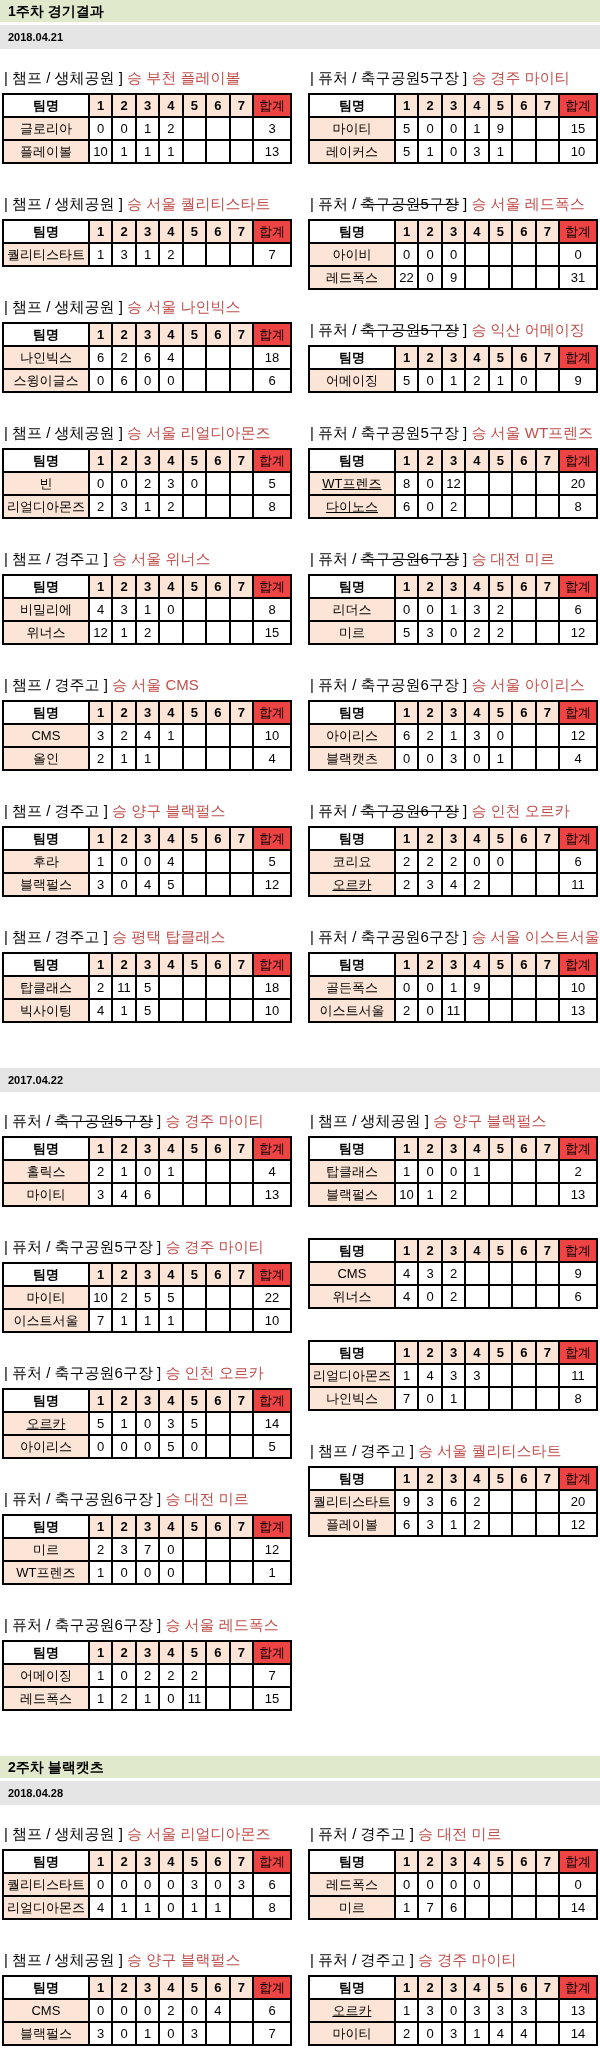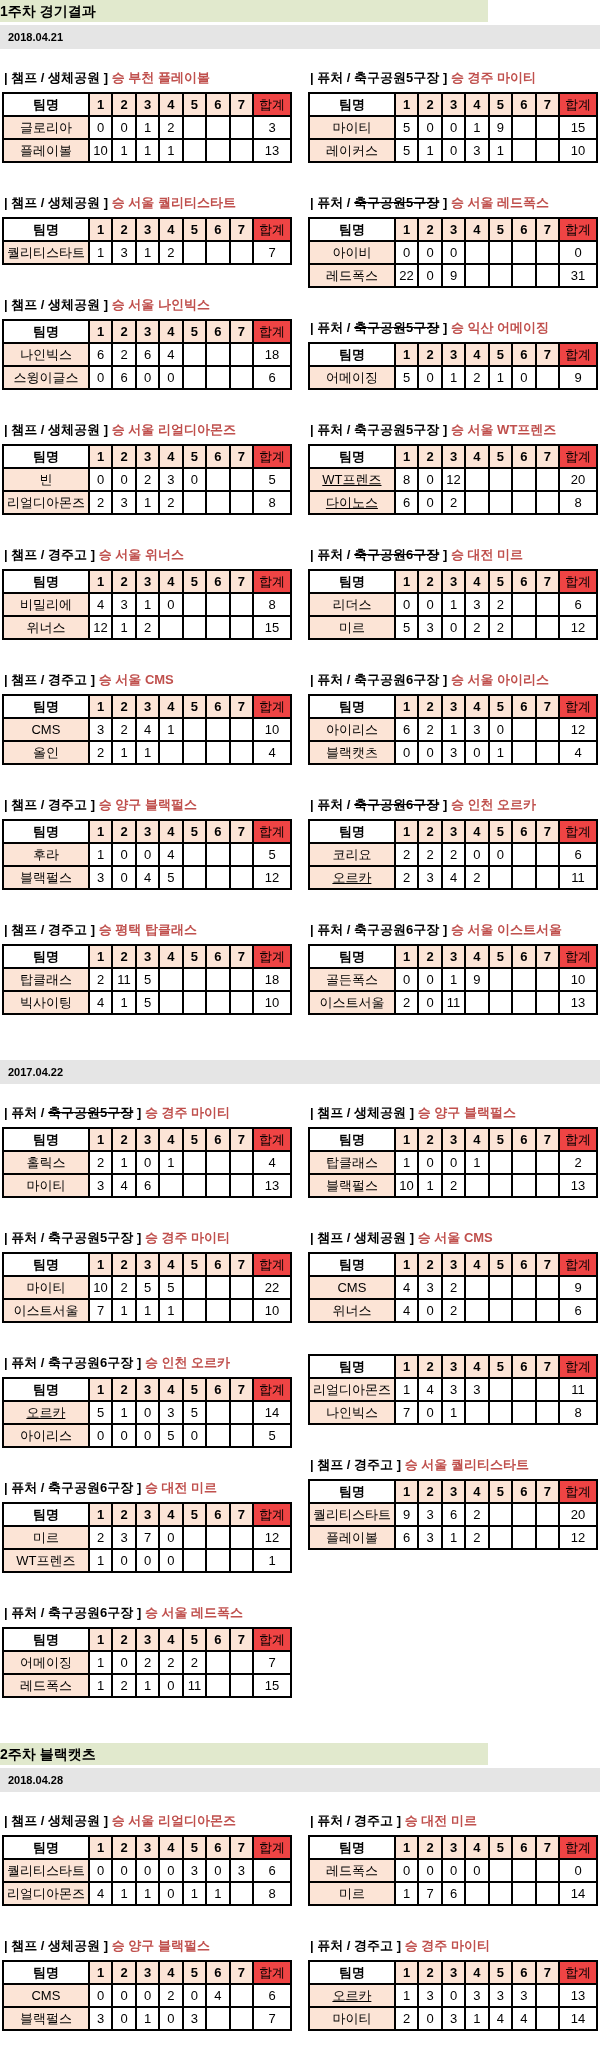--- a/index.html
+++ b/index.html
@@ -4,35 +4,35 @@
 <style>
   * { box-sizing: border-box; }
   html, body { margin: 0; padding: 0; }
   body {
     width: 600px; height: 2056px; overflow: hidden;
     background: #ffffff;
     font-family: "Liberation Sans", "DejaVu Sans", sans-serif;
     color: #000;
   }
   .week-bar {
-    width: 488px; background: #e1e9cd; font-weight: bold;
-    font-size: 14px; line-height: 22px; height: 22px; 
+    width: 600px; background: #e1e9cd; font-weight: bold;
+    font-size: 14px; line-height: 22px; height: 22px; padding-left: 8px;
     margin-bottom: 3px;
   }
   .date-bar {
     width: 600px; background: #e5e5e5; font-weight: bold;
     font-size: 11px; line-height: 24px; height: 24px; padding-left: 8px;
   }
   .section { margin-bottom: 14px; }
   .columns { display: flex; align-items: flex-start; padding-top: 20px; }
   .column { width: 300px; }
   .column.left  { padding-left: 2px;  padding-right: 6px; }
   .column.right { padding-left: 8px;  padding-right: 2px; }
   .match { margin-bottom: 31px; }
-  .caption { font-size: 13px; font-weight: bold; margin: 0 0 5px 2px; white-space: nowrap; }
+  .caption { font-size: 15px; font-weight: normal; margin: 0 0 5px 2px; white-space: nowrap; }
   .caption .win { color: #c0504d; }
   .caption .struck { text-decoration: line-through; }
   table.score {
     border-collapse: collapse; table-layout: fixed; width: 290px;
   }
   table.score th, table.score td {
     border: 2px solid #000; text-align: center; vertical-align: middle;
     font-size: 13px; height: 23px; padding: 0; overflow: hidden;
   }
   th.teamh  { width: 84px; background: #fff; font-weight: bold; }
@@ -979,21 +979,20 @@
                   <td class="score"></td>
                   <td class="score"></td>
                   <td class="score"></td>
                   <td class="total">13</td>
                 </tr>
               </tbody>
     </table>
   </div>
 
   <div class="match">
-    <div class="caption"><span>| 챔프 / </span><span>생체공원</span><span> ] </span><span class="win">승 서울 CMS</span></div>
     <table class="score">
       <thead>
         <tr>
           <th class="teamh">팀명</th>
           <th class="inning-h">1</th>
                   <th class="inning-h">2</th>
                   <th class="inning-h">3</th>
                   <th class="inning-h">4</th>
                   <th class="inning-h">5</th>
                   <th class="inning-h">6</th>

